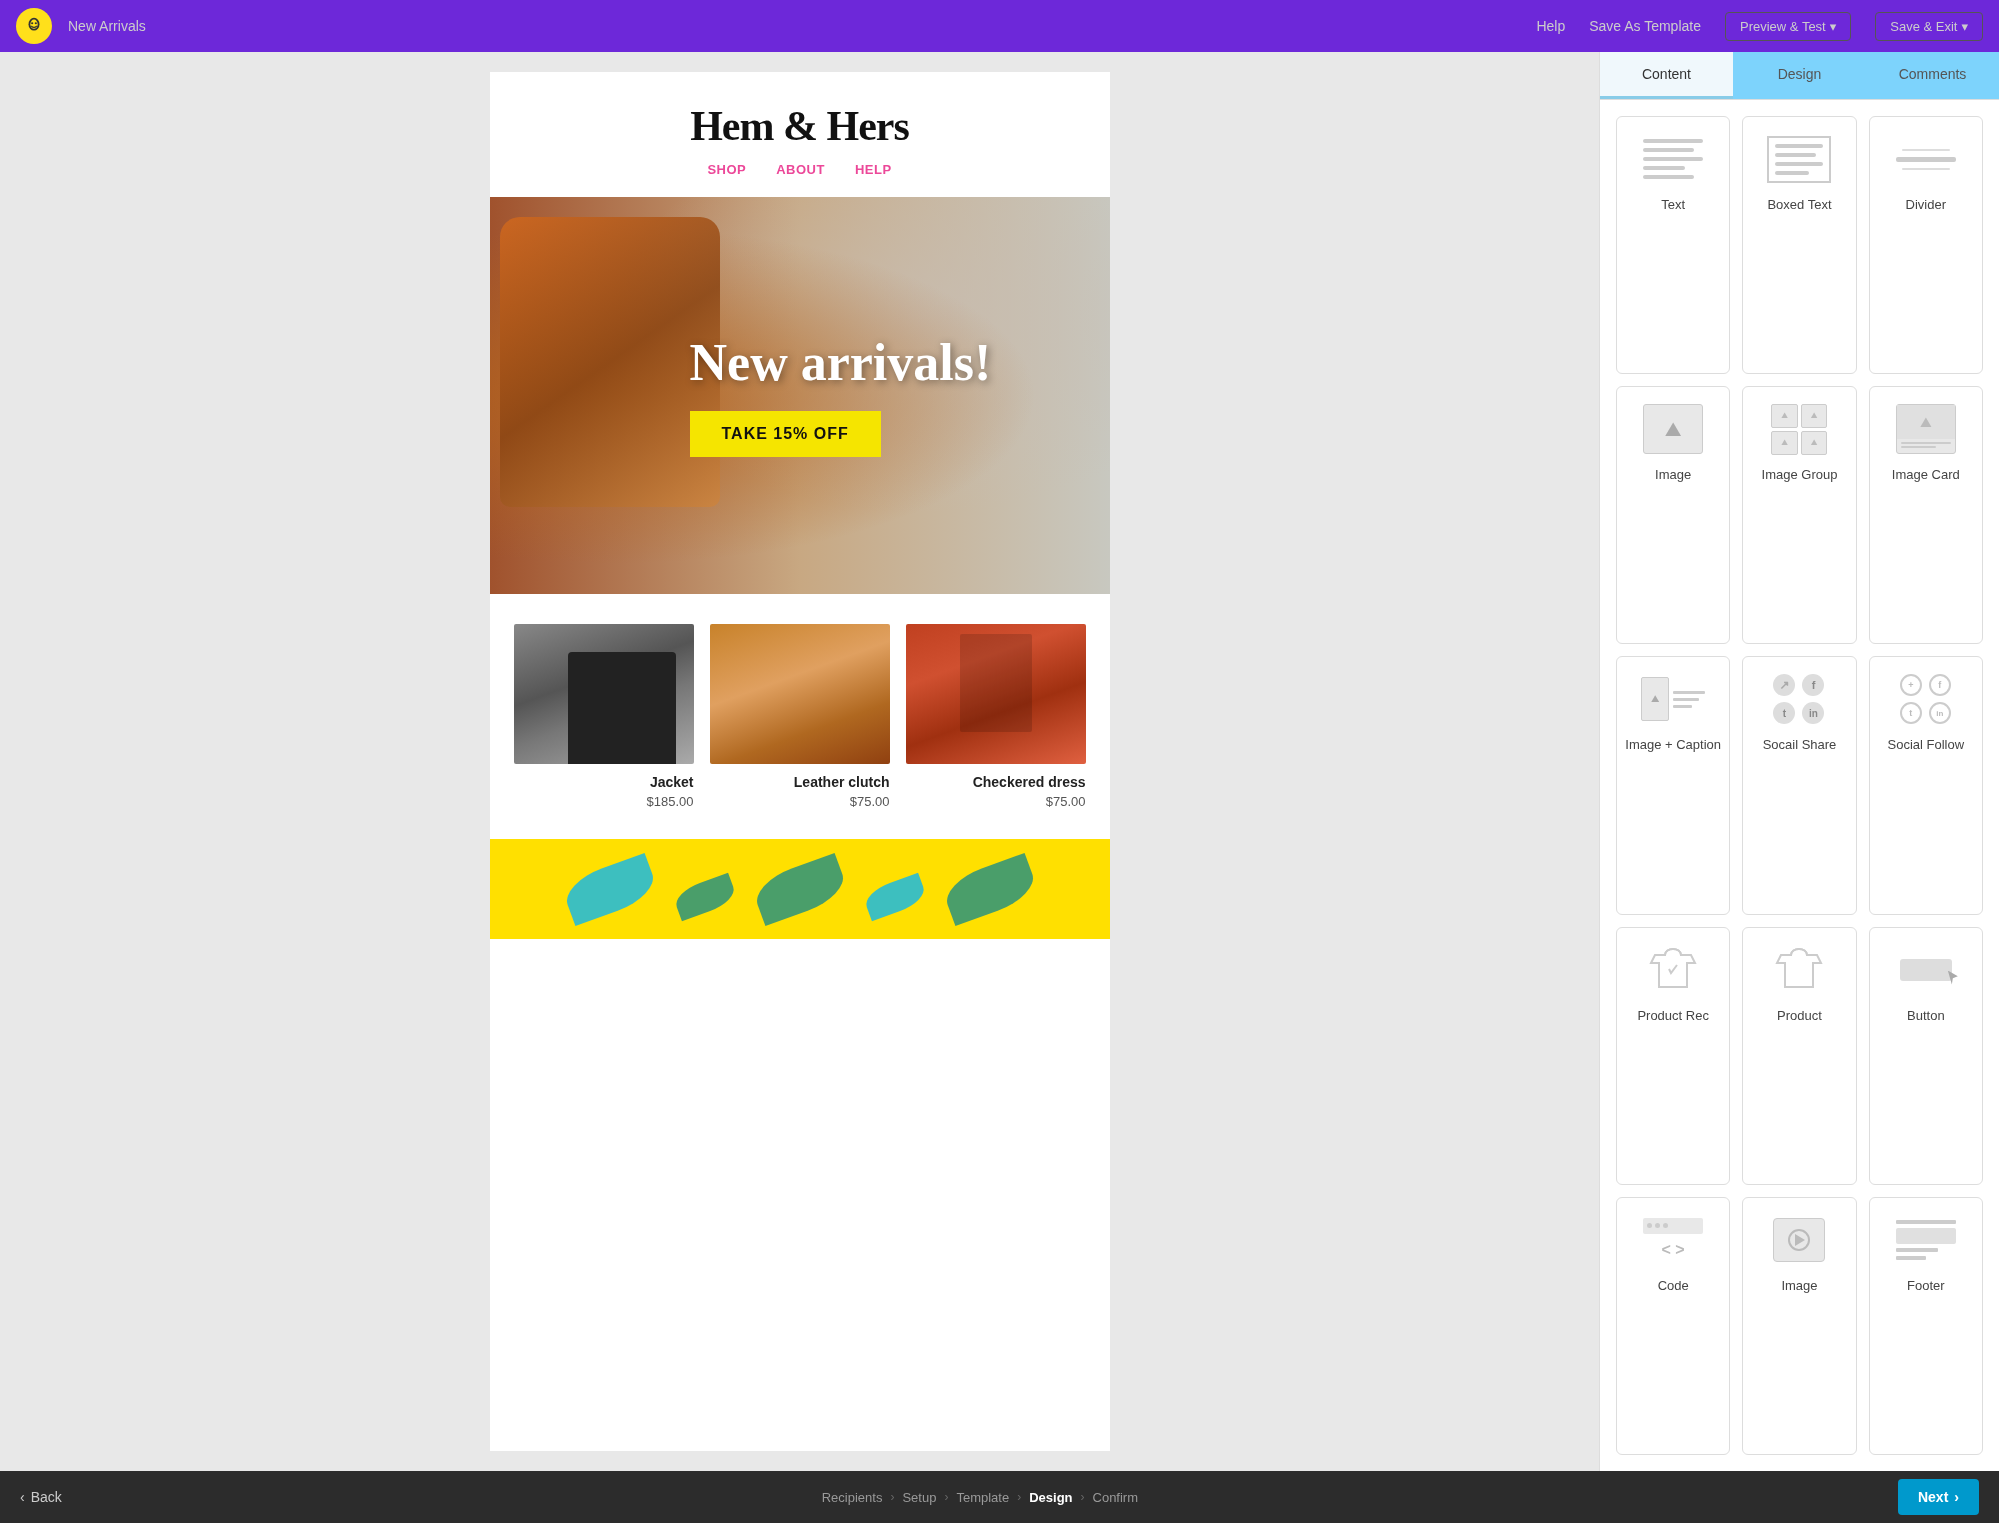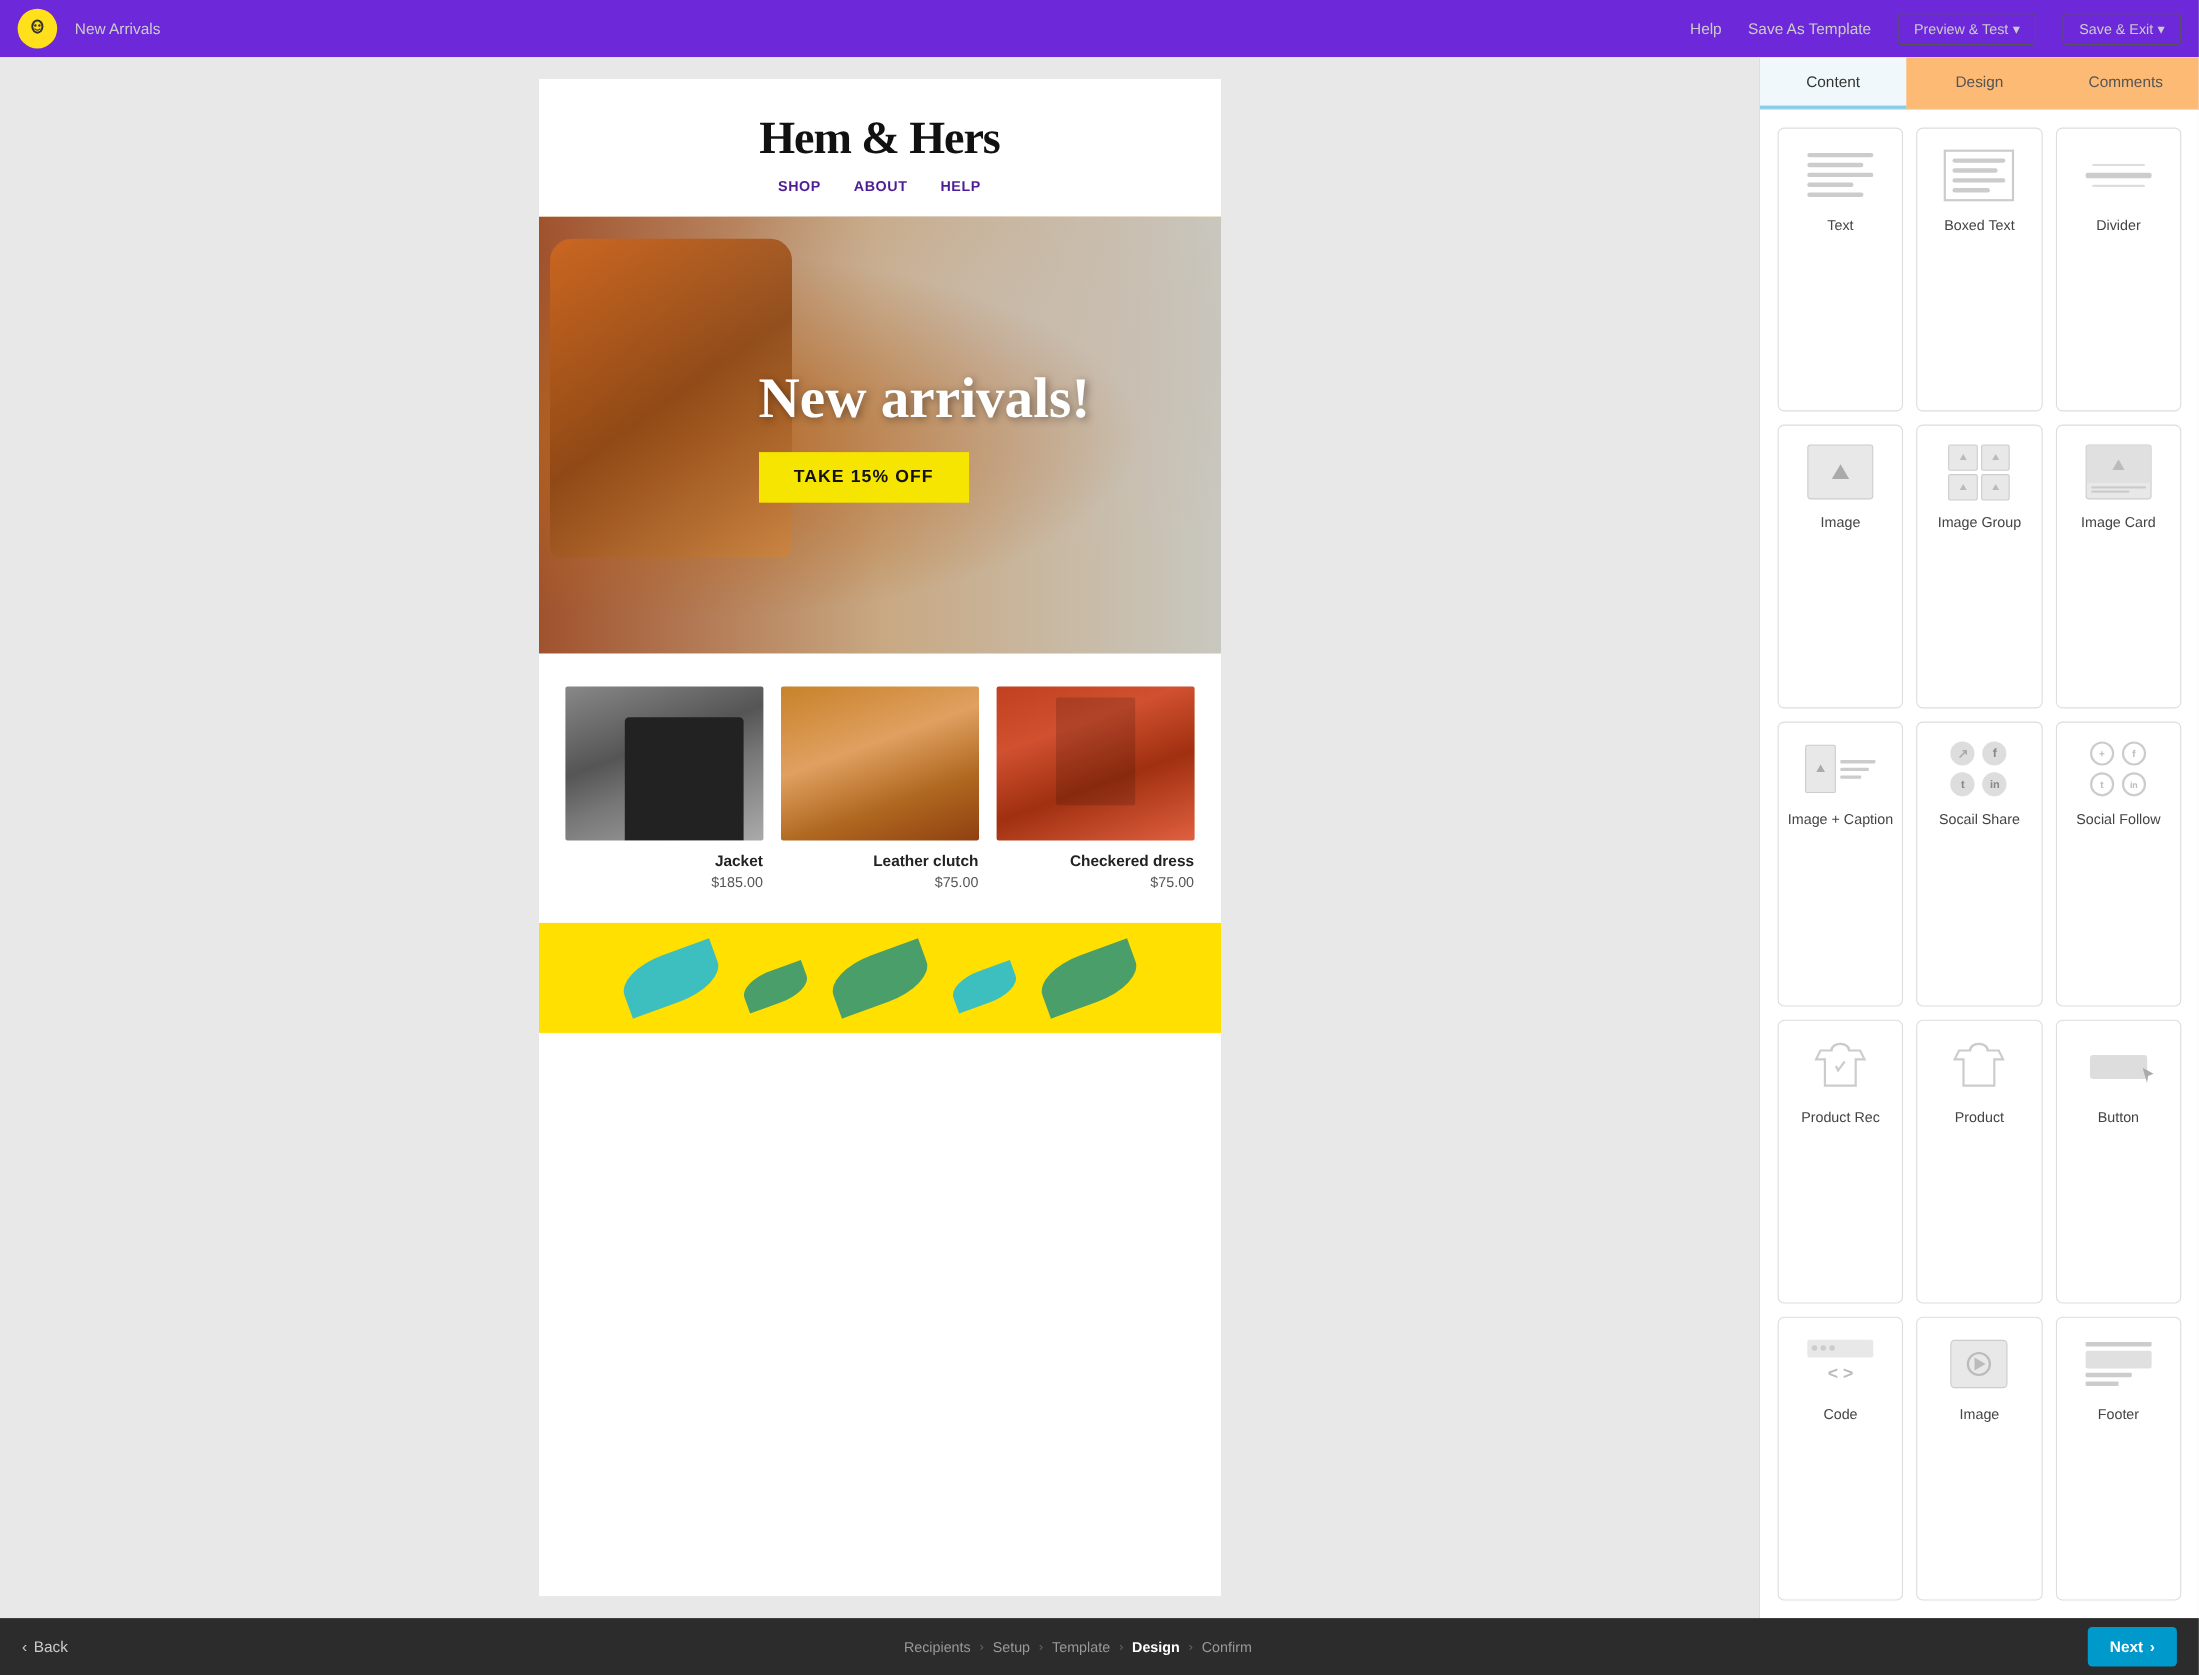--- a/index.html
+++ b/index.html
@@ -89,21 +89,21 @@
     }
     .email-nav {
       display: flex;
       justify-content: center;
       gap: 30px;
       margin-top: 12px;
     }
     .email-nav a {
       font-size: 13px;
       font-weight: 600;
-      color: #4c1d95;
+      color: #ec4899;
       text-decoration: none;
       letter-spacing: 0.5px;
     }
 
     
     .hero-banner {
       position: relative;
       height: 397px;
       background: linear-gradient(135deg, #c8732a 0%, #8b5a2b 30%, #d4a06a 60%, #b8c4c8 100%);
       overflow: hidden;
@@ -254,21 +254,21 @@
       border-left: 1px solid #ddd;
       display: flex;
       flex-direction: column;
       flex-shrink: 0;
     }
 
     
     .panel-tabs {
       display: flex;
       border-bottom: 1px solid #ddd;
-      background: #fdba74;
+      background: #7dd3fc;
     }
     .panel-tab {
       flex: 1;
       text-align: center;
       padding: 14px 8px;
       font-size: 14px;
       font-weight: 500;
       color: #555;
       cursor: pointer;
       border-bottom: 3px solid transparent;

